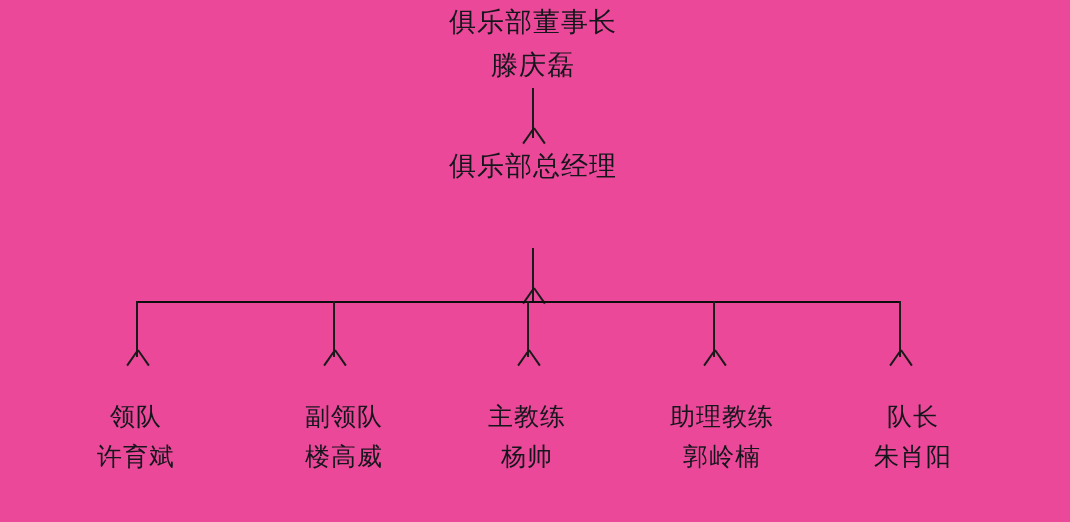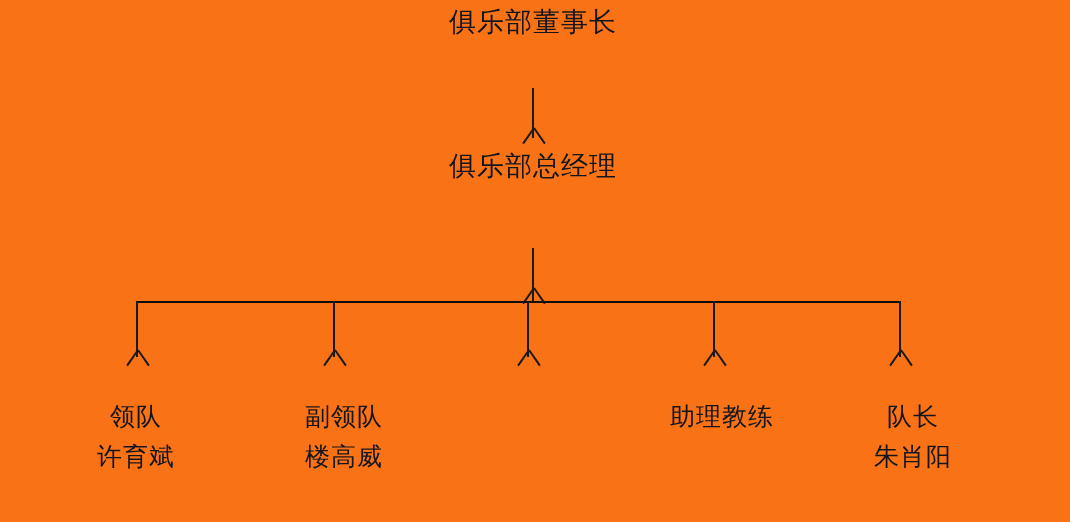--- a/index.html
+++ b/index.html
@@ -9,21 +9,21 @@
     background: #ffffff;
   }
   body {
     font-family: "DejaVu Serif", "Liberation Serif", serif;
     color: #14161c;
   }
   #org-chart {
     position: relative;
     width: 1070px;
     height: 522px;
-    background: #f97316;
+    background: #ec4899;
     overflow: hidden;
   }
 
   
   .node {
     position: absolute;
     text-align: center;
     line-height: 1.0;
     white-space: nowrap;
     color: #14161c;
@@ -80,20 +80,21 @@
   .arrowhead::before { transform: rotate(35deg); }
   .arrowhead::after  { transform: rotate(-35deg); }
 </style>
 </head>
 <body>
 
 <div id="org-chart">
 
   <div class="node ctr" style="left:533px; top:8px;">
     <span class="title">俱乐部董事长</span>
+    <span class="person">滕庆磊</span>
   </div>
 
   <div class="vline" style="left:532px; top:88px; height:50px;"></div>
   <div class="arrowhead" style="left:533px; top:128px;"></div>
 
   <div class="node ctr" style="left:533px; top:152px;">
     <span class="title">俱乐部总经理</span>
   </div>
 
   <div class="vline" style="left:532px; top:248px; height:54px;"></div>
@@ -119,23 +120,28 @@
   <div class="node leaf ctr" style="left:136px; top:404px;">
     <span class="title">领队</span>
     <span class="person">许育斌</span>
   </div>
 
   <div class="node leaf ctr" style="left:344px; top:404px;">
     <span class="title">副领队</span>
     <span class="person">楼高威</span>
   </div>
 
+  <div class="node leaf ctr" style="left:527px; top:404px;">
+    <span class="title">主教练</span>
+    <span class="person">杨帅</span>
+  </div>
 
   <div class="node leaf ctr" style="left:722px; top:404px;">
     <span class="title">助理教练</span>
+    <span class="person">郭岭楠</span>
   </div>
 
   <div class="node leaf ctr" style="left:888px; top:404px;margin-left:25px;">
     <span class="title">队长</span>
     <span class="person">朱肖阳</span>
   </div>
 
 </div>
 
 </body></html>

